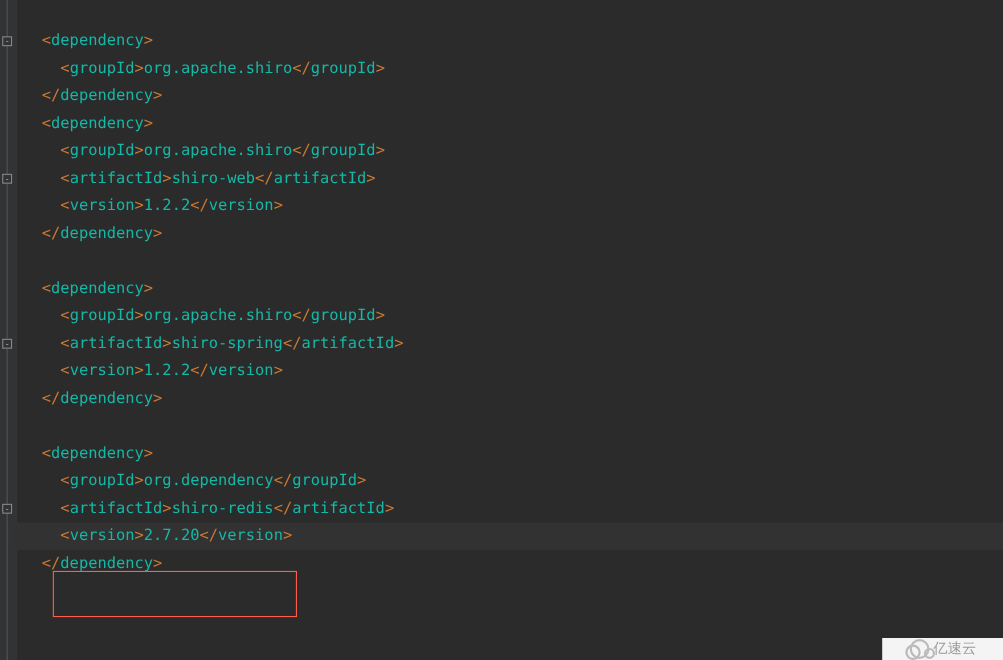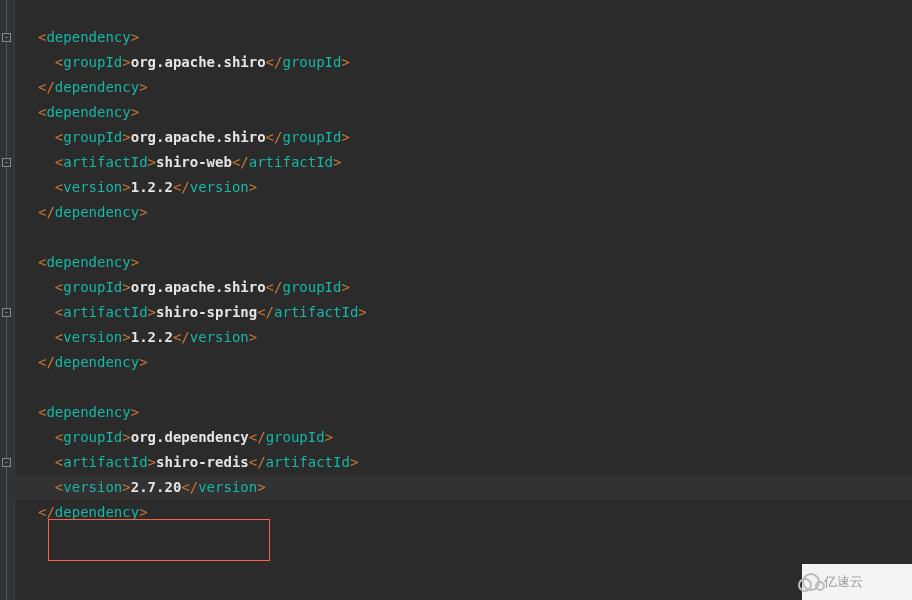--- a/index.html
+++ b/index.html
@@ -59,41 +59,41 @@
     position: absolute;
     left: -26px; right: 0;
     top: 0; height: 25px;
     background: #323232;
     z-index: 0;
   }
   .line > span { position: relative; z-index: 1; }
   .p { color: #cc7832; }       
   .tag { color: #14b8a6; }     
   .tag-warn { color: #e8bf6a; border-bottom: 1px dashed #808080; }
-  .txt { color: #e5e5e5; font-weight: bold; }     
+  .txt { color: #14b8a6; }     
   .ind { display: inline-block; }
   .selbox {
     position: absolute;
     border: 1.5px solid #ff5d49;
     pointer-events: none;
     z-index: 3;
   }
   .caret {
     position: absolute;
     width: 1px; height: 18px;
     background: #bbb;
     top: 3px;
     z-index: 2;
   }
   .watermark {
     position: absolute;
     right: 0; bottom: 0;
-    width: 110px; height: 36px;
+    width: 110px; height: 20px;
     background: #f4f4f4;
-    display: flex; align-items: center; justify-content: flex-start;
+    display: flex; align-items: center; justify-content: center;
     gap: 4px;
     color: #999;
     font-family: sans-serif;
     font-size: 13px;
     z-index: 10;
   }
   .wm-icon {
     width: 18px; height: 18px;
     border: 2px solid #bbb;
     border-radius: 50%;

